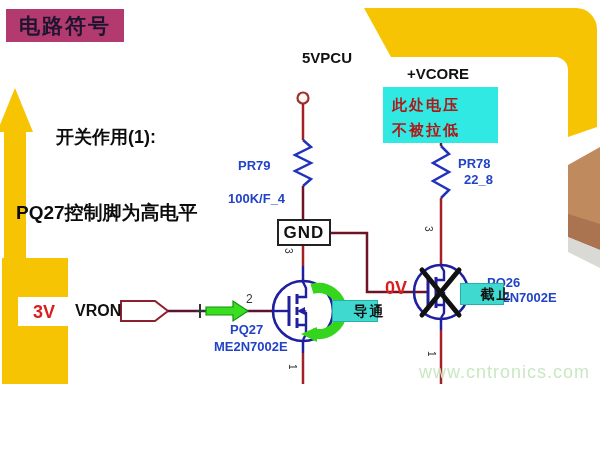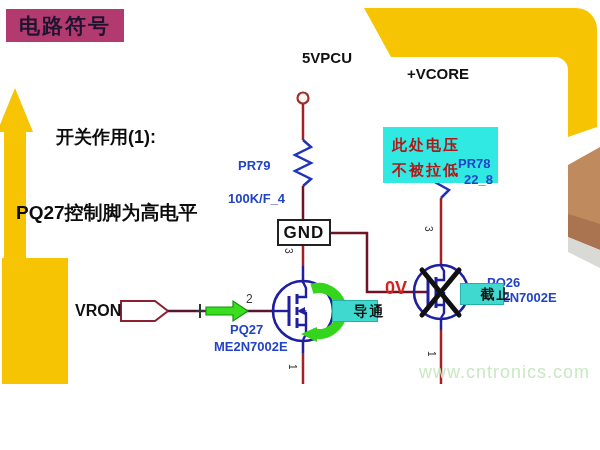--- a/index.html
+++ b/index.html
@@ -21,21 +21,21 @@
   .pin{font-size:10px;color:#333333;}
   .pin.rot{transform:rotate(90deg);transform-origin:left top;}
   .red-volt{font-weight:bold;color:#d81f1f;}
   .gnd-box{
     left:277px;top:219px;width:54px;height:27px;background:#ffffff;border:2px solid #222222;
     display:flex;align-items:center;justify-content:center;
     font-size:17px;font-weight:bold;color:#111111;letter-spacing:1px;box-sizing:border-box;
   }
   .cyan-note{
     left:383px;top:87px;width:115px;height:56px;background:#2fe9e2;
-    padding:5px 0 0 9px;box-sizing:border-box;margin-top:40px;
+    padding:5px 0 0 9px;box-sizing:border-box;
   }
   .cyan-note div{font-size:15px;font-weight:bold;color:#b01818;line-height:25px;letter-spacing:2px;}
   .callout{
     background:#3fd9d0;border:1px solid #24b2a8;display:flex;align-items:center;justify-content:center;
     font-size:14px;font-weight:bold;color:#101010;letter-spacing:2px;box-sizing:border-box;padding-left:29px;
   }
   .v3strip{left:18px;top:297px;width:52px;height:29px;background:#ffffff;
     display:flex;align-items:center;justify-content:center;}
   .watermark{right:10px;bottom:3px;font-size:18px;color:#c9e8c2;letter-spacing:1px;}
 </style>
@@ -155,20 +155,23 @@
   <div class="abs gnd-box">
     <span>GND</span>
   </div>
 
   <div class="abs pin rot" style="left:293px;top:248px;">3</div>
   <div class="abs pin" style="left:246px;top:293px;font-size:12px;">2</div>
   <div class="abs pin rot" style="left:297px;top:364px;">1</div>
   <div class="abs pin rot" style="left:433px;top:226px;">3</div>
   <div class="abs pin rot" style="left:436px;top:351px;">1</div>
 
+  <div class="abs v3strip">
+    <span class="red-volt" style="font-size:18px;">3V</span>
+  </div>
   <div class="abs net" style="left:75px;top:303px;font-size:16px;">VRON</div>
 
   <div class="abs red-volt" style="left:385px;top:279px;font-size:18px;">0V</div>
 
   <div class="abs blue-label" style="left:230px;top:323px;">PQ27</div>
   <div class="abs blue-label" style="left:214px;top:340px;">ME2N7002E</div>
 
   <div class="abs blue-label" style="left:487px;top:276px;">PQ26</div>
   <div class="abs blue-label" style="left:483px;top:291px;">ME2N7002E</div>
 

